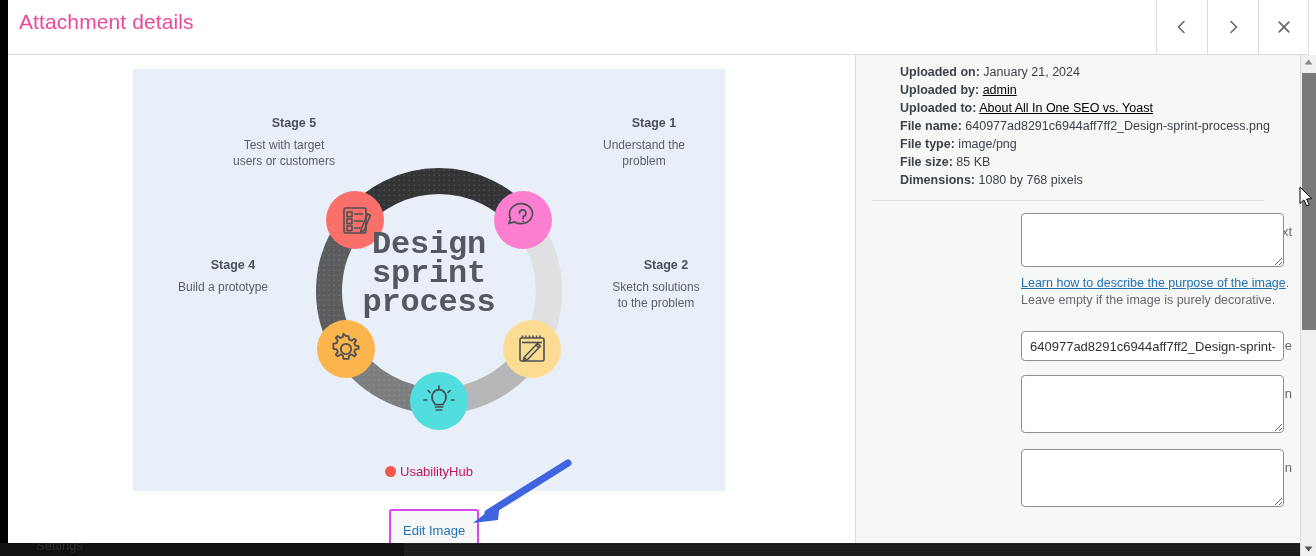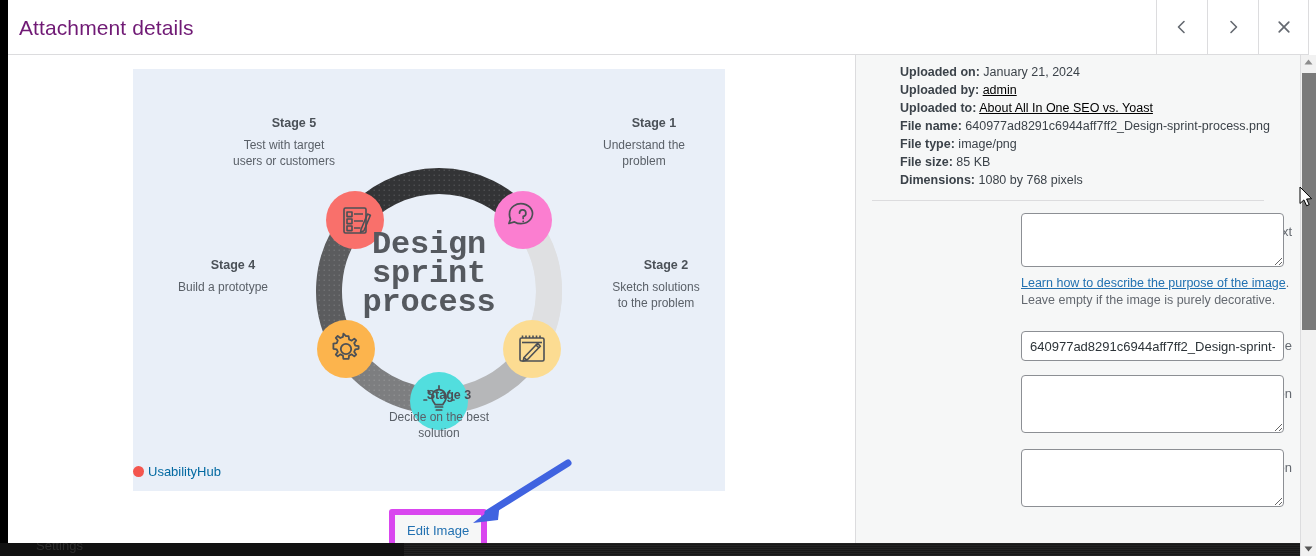--- a/index.html
+++ b/index.html
@@ -73,23 +73,23 @@
   
   .modal-header {
     position: relative;
     height: 54px;
     border-bottom: 1px solid #dcdcde;
     background: #ffffff;
   }
   .modal-title {
     position: absolute;
     left: 11px;
-    top: 14px;
+    top: 8px;
     font-size: 21px;
-    color: #701a75;
+    color: #ec4899;
     font-weight: 400;
     line-height: 28px;
     letter-spacing: .1px;
   }
   .header-btns {
     position: absolute;
     right: 0;
     top: 0;
     height: 54px;
     display: flex;
@@ -136,21 +136,21 @@
   .edit-image-btn {
     position: absolute;
     left: 381px;
     top: 454px;
     padding: 0 12px;
     height: 44px;
     line-height: 28px;
     font-size: 13px;
     color: #2271b1;
     background: #f6f7f7;
-    border: 6px solid #d946ef;
+    border: 2px solid #d946ef;
     border-radius: 3px;
     cursor: pointer;
     font-family: "Liberation Sans", sans-serif;
   }
 
   
   .details-pane {
     position: absolute;
     left: 847px; top: 0;
     width: 446px;
@@ -335,23 +335,23 @@
     color: #55595f;
     line-height: 29px;
     letter-spacing: -.2px;
     font-family: Liberation Mono, monospace;
   }
   .brand {
     position: absolute;
     left: 0;
     top: 395px;
     width: 592px;
-    text-align: left;
+    text-align: center;
     font-size: 13px;
-    color: #0369a1;
+    color: #be185d;
     font-weight: 400;
   }
   .brand .blob {
     display: inline-block;
     width: 11px;
     height: 11px;
     border-radius: 50% 50% 48% 52% / 52% 48% 50% 50%;
     background: #f4564e;
     vertical-align: -1px;
     margin-right: 4px;
@@ -492,27 +492,20 @@
             </div>
 
             <div class="dlabel" style="left:448px; top:188px; width:150px;">
               <div class="stage">Stage 2</div>
               <div class="desc">
                 <div>Sketch solutions</div>
                 <div>to the problem</div>
               </div>
             </div>
 
-            <div class="dlabel" style="left:231px; top:318px; width:150px;">
-              <div class="stage">Stage 3</div>
-              <div class="desc">
-                <div>Decide on the best</div>
-                <div>solution</div>
-              </div>
-            </div>
 
             <div class="dlabel" style="left:10px; top:188px; width:160px;">
               <div class="stage">Stage 4</div>
               <div class="desc">
                 <div>Build a prototype</div>
               </div>
             </div>
 
             <div class="dlabel" style="left:68px; top:46px; width:166px;">
               <div class="stage">Stage 5</div>

